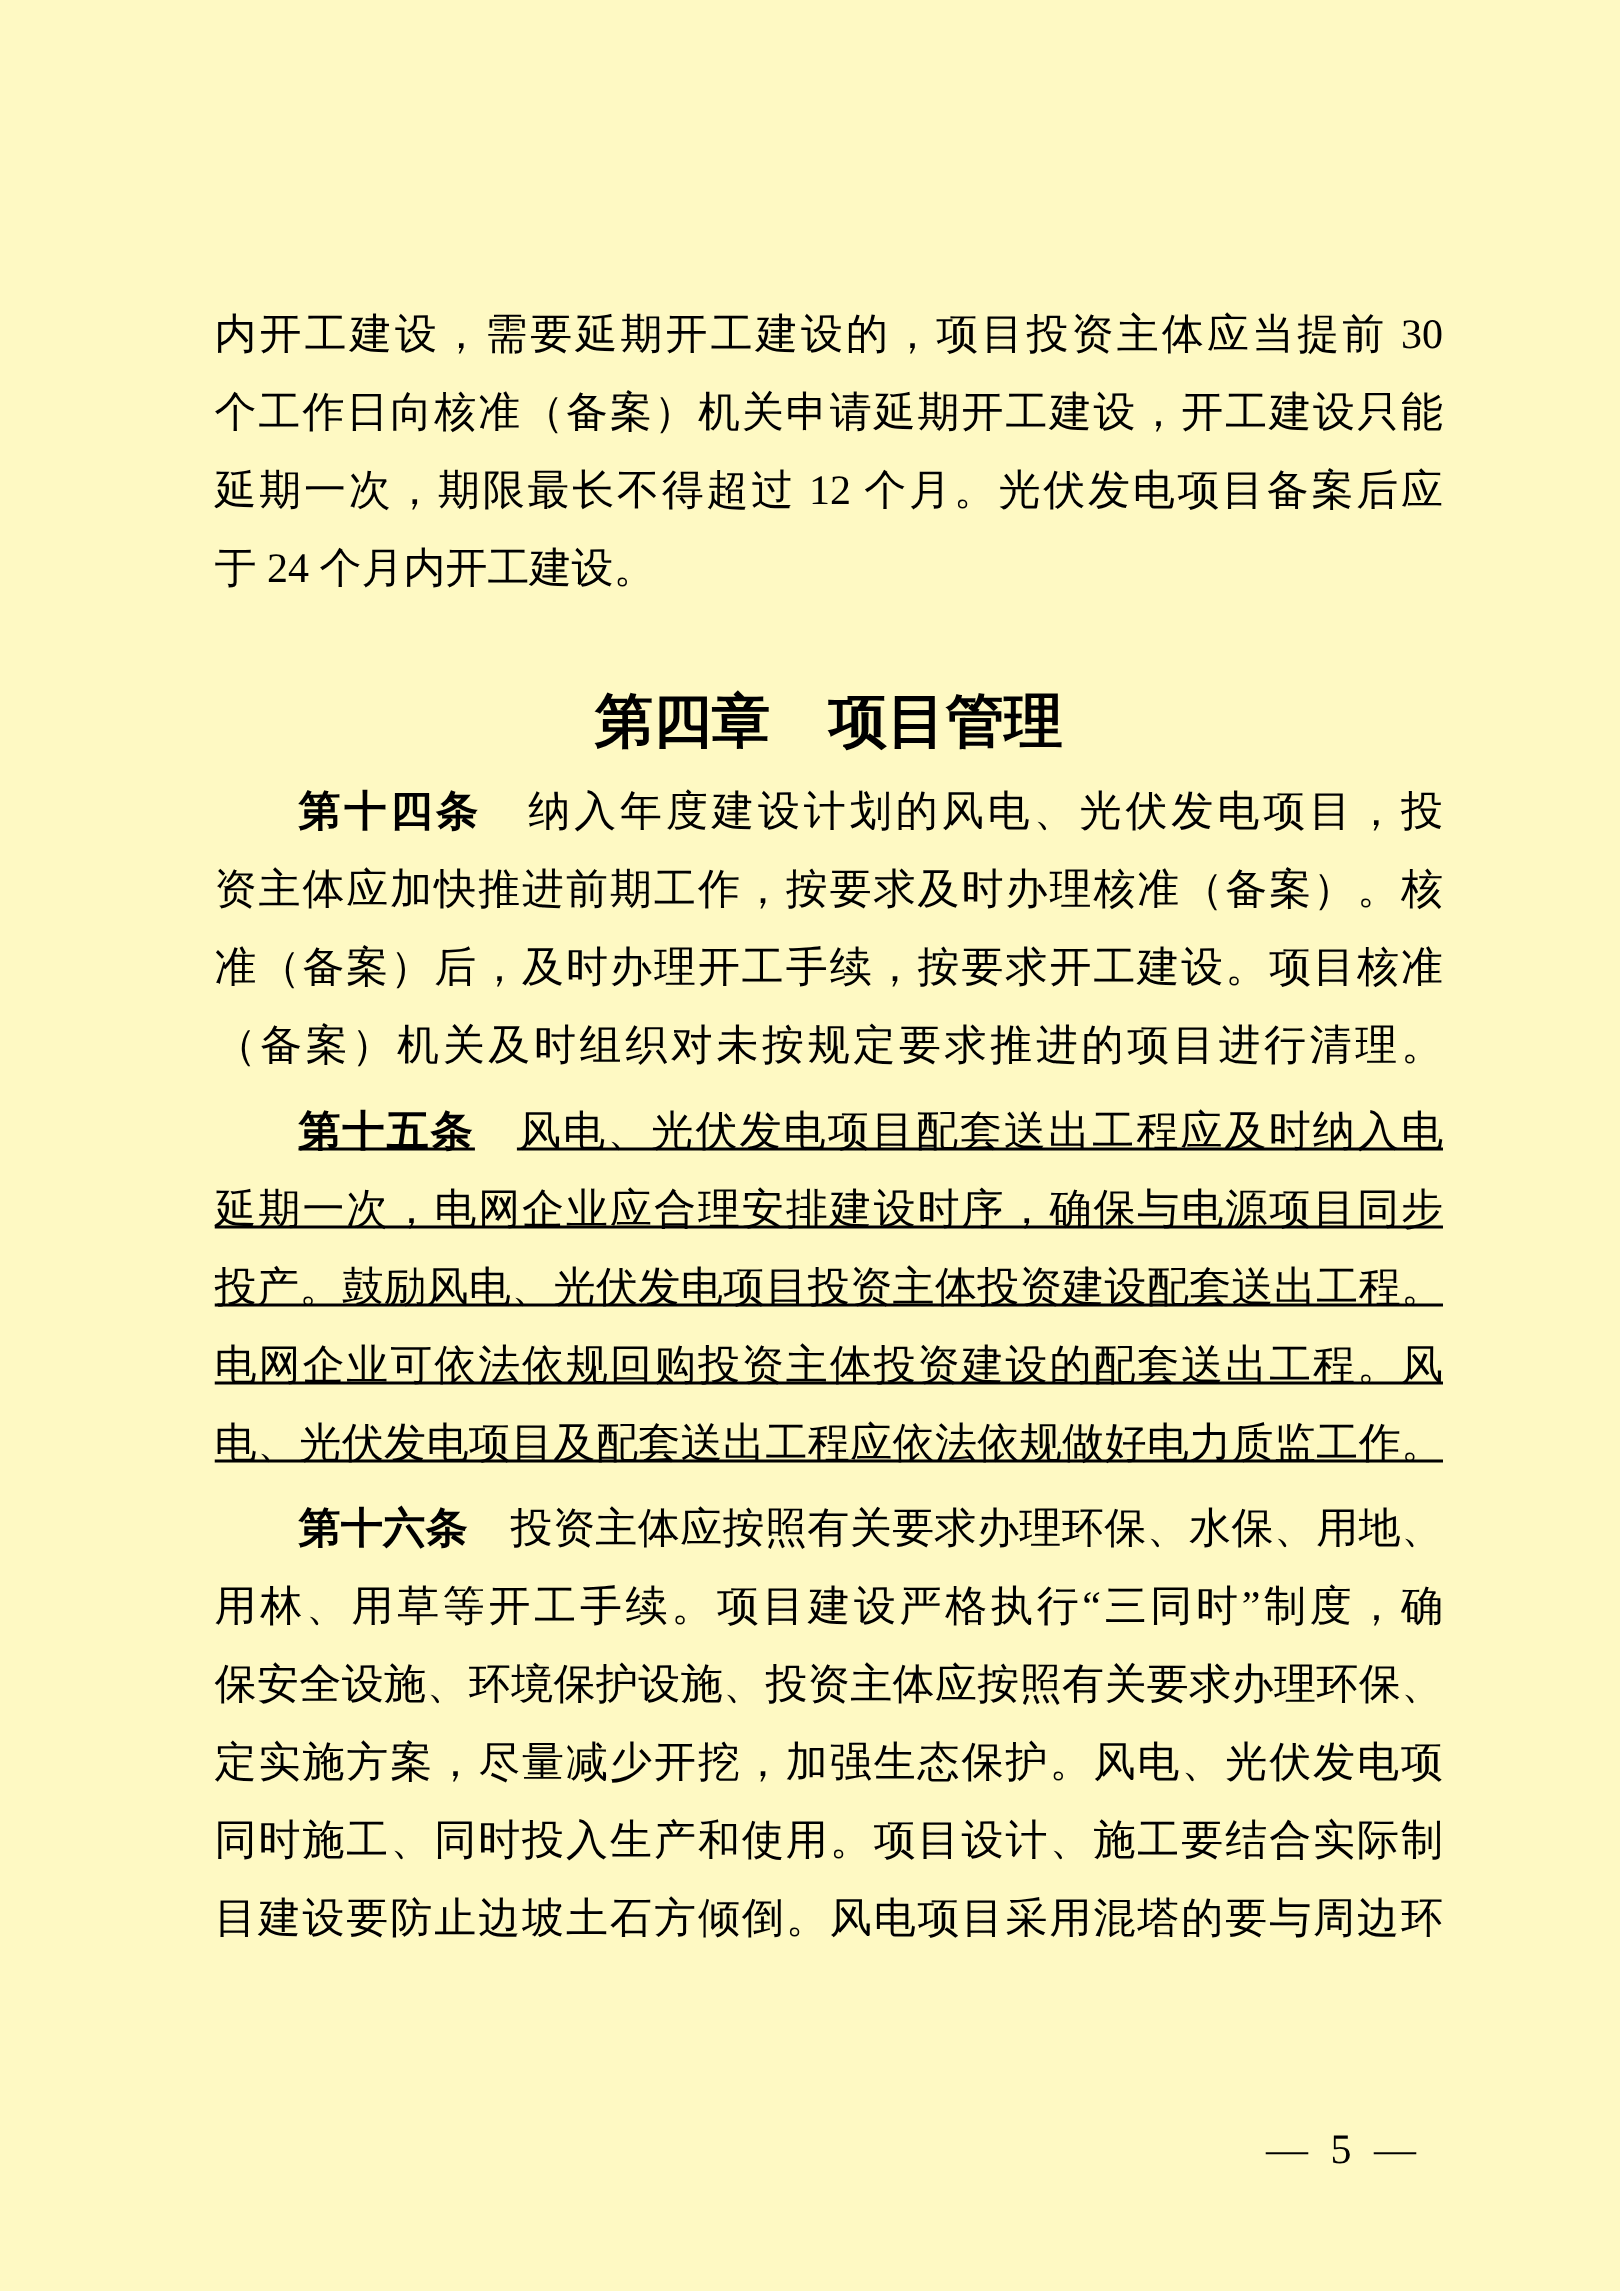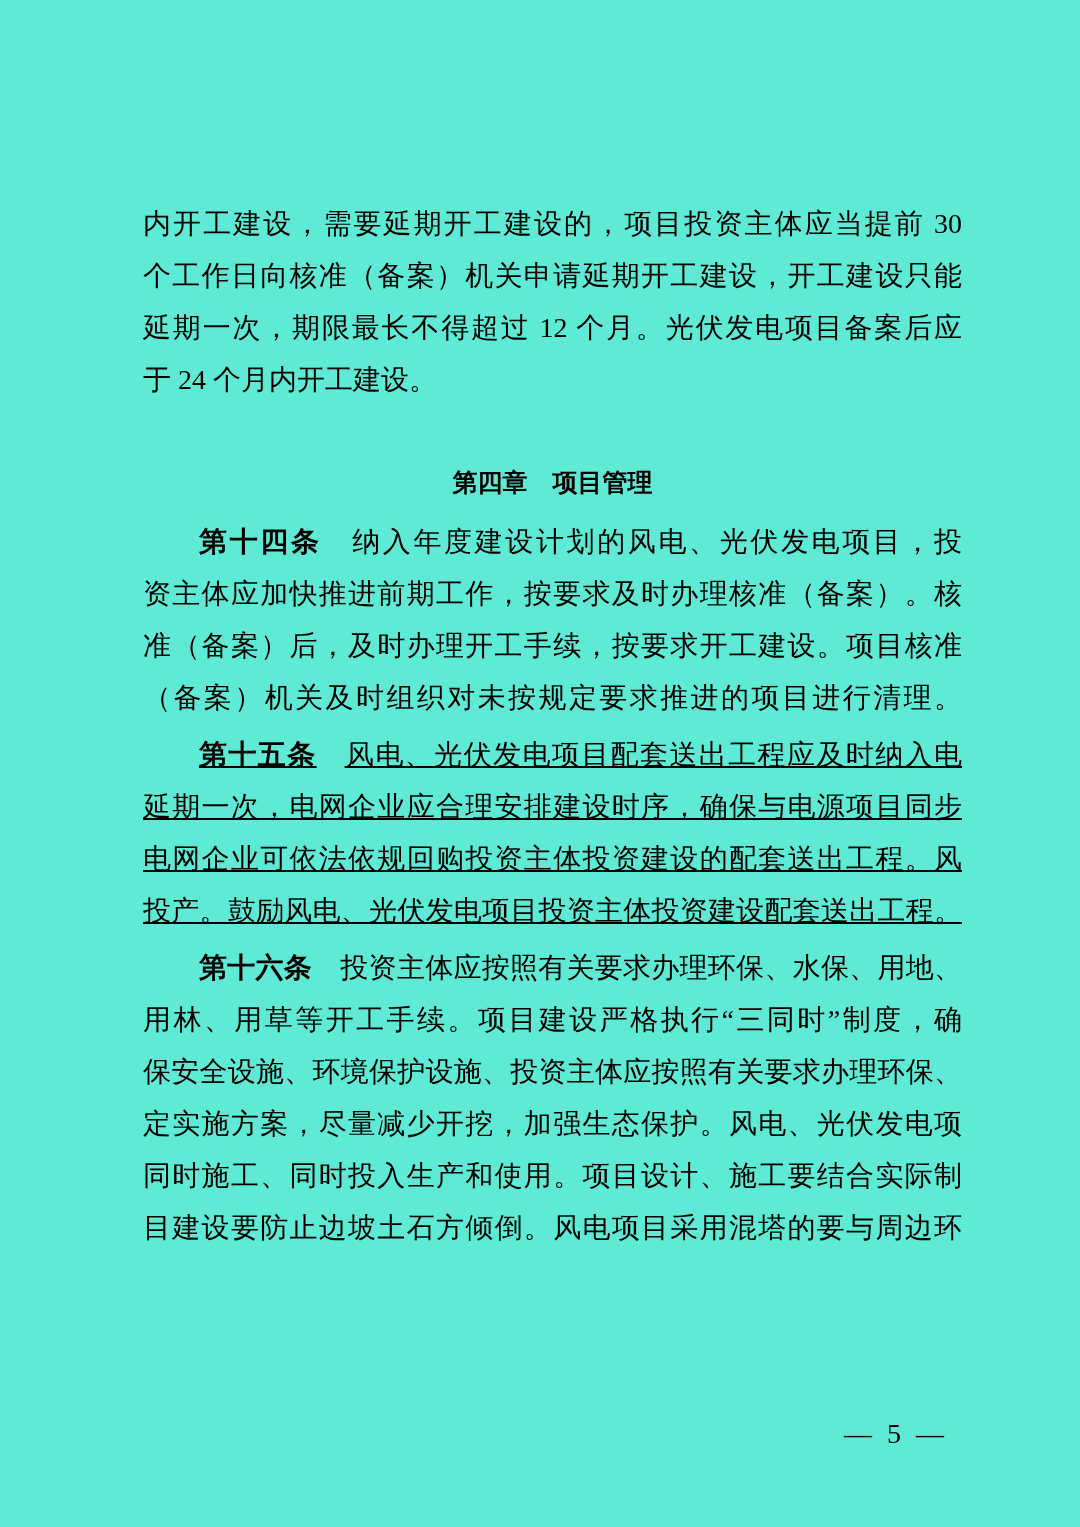--- a/index.html
+++ b/index.html
@@ -12,21 +12,21 @@
     height: 1527px;
     color: #000000;
     font-family: "Liberation Serif", "DejaVu Serif", serif;
   }
   .page {
     position: relative;
     width: 1080px;
     height: 1527px;
     box-sizing: border-box;
     padding: 198px 118px 0 143px;
-    background: #5eead4;
+    background: #fef9c3;
     overflow: hidden;
   }
   .para {
     margin: 0;
   }
   .line {
     font-size: 28px;
     line-height: 52px;
     height: 52px;
     text-align: justify;
@@ -46,21 +46,21 @@
     margin-top: 34px;
   }
   .term-gap {
     display: inline-block;
     width: 1em;
   }
   .chapter {
     margin: 50px 0 8px 0;
     height: 52px;
     line-height: 52px;
-    font-size: 25px;
+    font-size: 39px;
     font-weight: bold;
     text-align: center;
     text-align-last: center;
     font-family: "Liberation Sans", "DejaVu Sans", sans-serif;
   }
   .chapter-gap {
     display: inline-block;
     width: 1em;
   }
   .article-14 { margin-top: 8px; }
@@ -93,22 +93,23 @@
   <div class="para article-14">
     <div class="line first"><span class="term">第十四条</span><span class="term-gap"></span><span>纳入年度建设计划的风电、光伏发电项目，投</span></div>
     <div class="line">资主体应加快推进前期工作，按要求及时办理核准（备案）。核</div>
     <div class="line">准（备案）后，及时办理开工手续，按要求开工建设。项目核准</div>
     <div class="line">（备案）机关及时组织对未按规定要求推进的项目进行清理。</div>
   </div>
 
   <div class="para article-15">
     <div class="line first"><span class="term">第十五条</span><span class="term-gap"></span><span>风电、光伏发电项目配套送出工程应及时纳入电</span></div>
     <div class="line">延期一次，电网企业应合理安排建设时序，确保与电源项目同步</div>
+    <div class="line">投产。鼓励风电、光伏发电项目投资主体投资建设配套送出工程。</div>
     <div class="line">电网企业可依法依规回购投资主体投资建设的配套送出工程。风</div>
-    <div class="line">投产。鼓励风电、光伏发电项目投资主体投资建设配套送出工程。</div>
+    <div class="line">电、光伏发电项目及配套送出工程应依法依规做好电力质监工作。</div>
   </div>
 
   <div class="para article-16">
     <div class="line first"><span class="term">第十六条</span><span class="term-gap"></span><span>投资主体应按照有关要求办理环保、水保、用地、</span></div>
     <div class="line">用林、用草等开工手续。项目建设严格执行“三同时”制度，确</div>
     <div class="line">保安全设施、环境保护设施、投资主体应按照有关要求办理环保、</div>
     <div class="line">定实施方案，尽量减少开挖，加强生态保护。风电、光伏发电项</div>
     <div class="line">同时施工、同时投入生产和使用。项目设计、施工要结合实际制</div>
     <div class="line">目建设要防止边坡土石方倾倒。风电项目采用混塔的要与周边环</div>
   </div>

